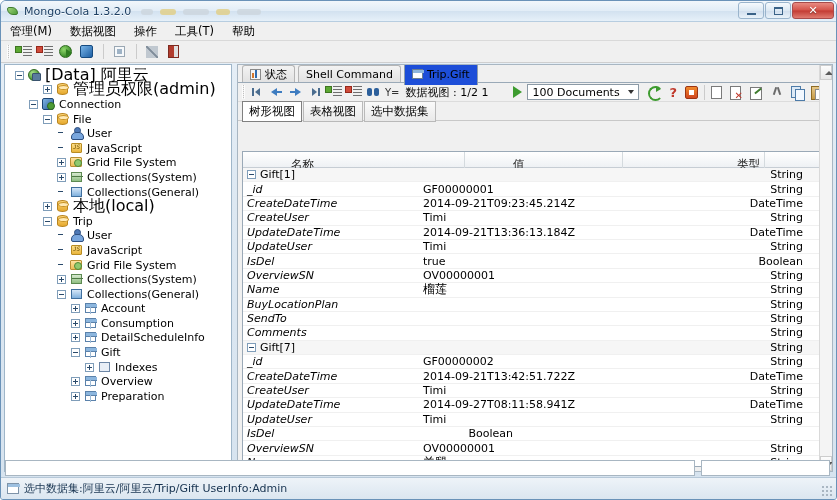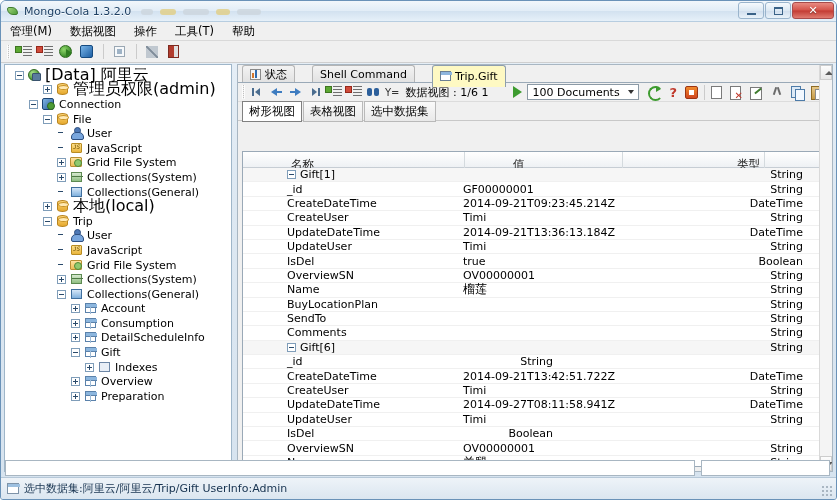--- a/index.html
+++ b/index.html
@@ -167,33 +167,33 @@
   .i-table{position:absolute;left:2px;top:1px;width:11px;height:10px;background:#fff;border:1px solid #5b82ab;}
   .i-table:before{content:"";position:absolute;left:0;top:0px;width:11px;height:3px;background:#8cb6de;border-bottom:1px solid #5b82ab;}
   .i-table:after{content:"";position:absolute;left:4px;top:3px;width:1px;height:7px;background:#9fbbd6;}
   .i-index{position:absolute;left:2px;top:1px;width:11px;height:10px;background:#e8eef6;border:1px solid #6c86a6;}
   .i-index:before{content:"";position:absolute;left:1px;top:2px;width:9px;height:1px;background:#4b6party;}
   .i-grid{position:absolute;left:1px;top:1px;width:12px;height:10px;background:linear-gradient(180deg,#ffe3a0,#ebbc57);border:1px solid #b98f33;border-radius:1px;}
   .i-grid:after{content:"";position:absolute;right:-1px;bottom:-1px;width:6px;height:6px;border-radius:50%;background:#8fc96f;border:1px solid #4f8a36;}
 
   
   .doc-tabs {
-    height: 18px; display:flex; align-items:flex-start;
-    padding-left: 4px; background:#f0f0f0; gap:16px;
+    height: 18px; display:flex; align-items:center;
+    padding-left: 4px; background:#f0f0f0; gap:2px;
     border-bottom:1px solid #9aa9b7;
   }
   .dtab {
     height:17px; display:flex; align-items:center; gap:4px;
     padding: 0 7px; font-size:11px; color:#000;
     background: linear-gradient(180deg,#f3f3f3,#e2e2e2);
     border:1px solid #b5b5b5; border-bottom:none;
     border-radius:3px 3px 0 0; margin-right:1px; white-space:nowrap;
   }
   .dtab.active {
-    background:#fef9c3; border-color:#8e9ead; color:#000;
+    background:#1d4ed8; border-color:#8e9ead; color:#000;
     height:22px; font-weight:normal;
   }
   .dtab .tabico{width:11px;height:11px;position:relative;flex:none;}
   .ti-chart{position:absolute;left:0;top:0;width:11px;height:11px;background:#f4f4f4;border:1px solid #8a8a8a;}
   .ti-chart:before{content:"";position:absolute;left:1px;bottom:1px;width:2px;height:5px;background:#d4762c;}
   .ti-chart:after{content:"";position:absolute;left:4px;bottom:1px;width:2px;height:8px;background:#2f6bb0;}
   .ti-win{position:absolute;left:0;top:0;width:11px;height:10px;border:1px solid #6b7f93;background:#fff;}
   .ti-win:before{content:"";position:absolute;left:0;top:0;width:11px;height:3px;background:#8fb6dd;}
 
   
@@ -277,31 +277,31 @@
   .gh.c3{ width:98px; justify-content:flex-end; }
   .gh.c4{ width:18px; border-right:none; }
   .grid-body { flex:1; overflow:hidden; position:relative; }
   .grow {
     height:14.4px; display:flex; align-items:center;
     font-size:11px; color:#000;
     border-bottom:1px solid #f0f0f0;
   }
   .grow.group { background:#f6f6f6; }
   .gc { display:flex; align-items:center; overflow:hidden; white-space:nowrap; }
-  .gc.c1{ width:178px; padding-left:4px;margin-left:40px; }
+  .gc.c1{ width:178px; padding-left:4px; }
   .gc.c2{ flex:1; padding-left:2px; }
   .gc.c3{ width:98px; justify-content:flex-end; padding-right:6px; }
   .gc.c4{ width:18px; }
   .gexp{
     width:9px;height:9px;border:1px solid #7f9db9;background:#fff;position:relative;
     margin-right:4px; flex:none;
   }
   .gexp:before{content:"";position:absolute;left:1px;top:3px;width:5px;height:1px;background:#2a4a6b;}
   .lvl1{ padding-left:4px; }
-  .lvl2{ padding-left:28px; }
+  .lvl2{ padding-left:28px;font-style:italic; }
   .cjkval{ font-size:12px; }
   .sc-arrow{position:absolute;left:0;right:0;height:15px;background:linear-gradient(180deg,#fdfdfd,#e6e6e6);border:1px solid #cdcdcd;}
   .sc-arrow.up{top:0;} .sc-arrow.dn{bottom:0;}
   .sc-arrow i{position:absolute;left:4px;top:5px;width:0;height:0;border-left:4px solid transparent;border-right:4px solid transparent;}
   .sc-arrow.up i{border-bottom:4px solid #5a5a5a;}
   .sc-arrow.dn i{border-top:4px solid #5a5a5a;}
 
   
   .pane-scroll {
     position:absolute; right:0; top:0; bottom:0; width:13px;
@@ -620,21 +620,21 @@
         <span class="tbtn">
             <i class="ic-green-sq"></i>
             <i class="ic-lines"></i>
           </span>
         <span class="tbtn">
             <i class="ic-red-sq"></i>
             <i class="ic-lines"></i>
           </span>
         <span class="nav-ic a-bino"></span>
         <span class="a-y">Y=</span>
-        <span class="nav-text">数据视图 : 1/6   1</span>
+        <span class="nav-text">数据视图 : 1/2   1</span>
 
         <span style="flex:1"></span>
 
         <span class="play-tri"></span>
         <div class="combo">
           <span class="cv">100  Documents</span>
           <span class="carrow"></span>
         </div>
         <span class="ic-refresh" style="margin-left:6px"></span>
         <span class="ic-help" style="margin-left:6px">?</span>
@@ -755,30 +755,31 @@
               <div class="gc c1 lvl2">
                 <span>Comments</span>
               </div>
               <div class="gc c2"></div>
               <div class="gc c3">String</div>
               <div class="gc c4"></div>
             </div>
             <div class="grow group">
               <div class="gc c1 lvl1">
                 <span class="gexp"></span>
-                <span>Gift[6]</span>
+                <span>Gift[7]</span>
               </div>
               <div class="gc c2"></div>
               <div class="gc c3">String</div>
               <div class="gc c4"></div>
             </div>
             <div class="grow">
               <div class="gc c1 lvl2">
                 <span>_id</span>
               </div>
+              <div class="gc c2">GF00000002</div>
               <div class="gc c3">String</div>
               <div class="gc c4"></div>
             </div>
             <div class="grow">
               <div class="gc c1 lvl2">
                 <span>CreateDateTime</span>
               </div>
               <div class="gc c2">2014-09-21T13:42:51.722Z</div>
               <div class="gc c3">DateTime</div>
               <div class="gc c4"></div>

